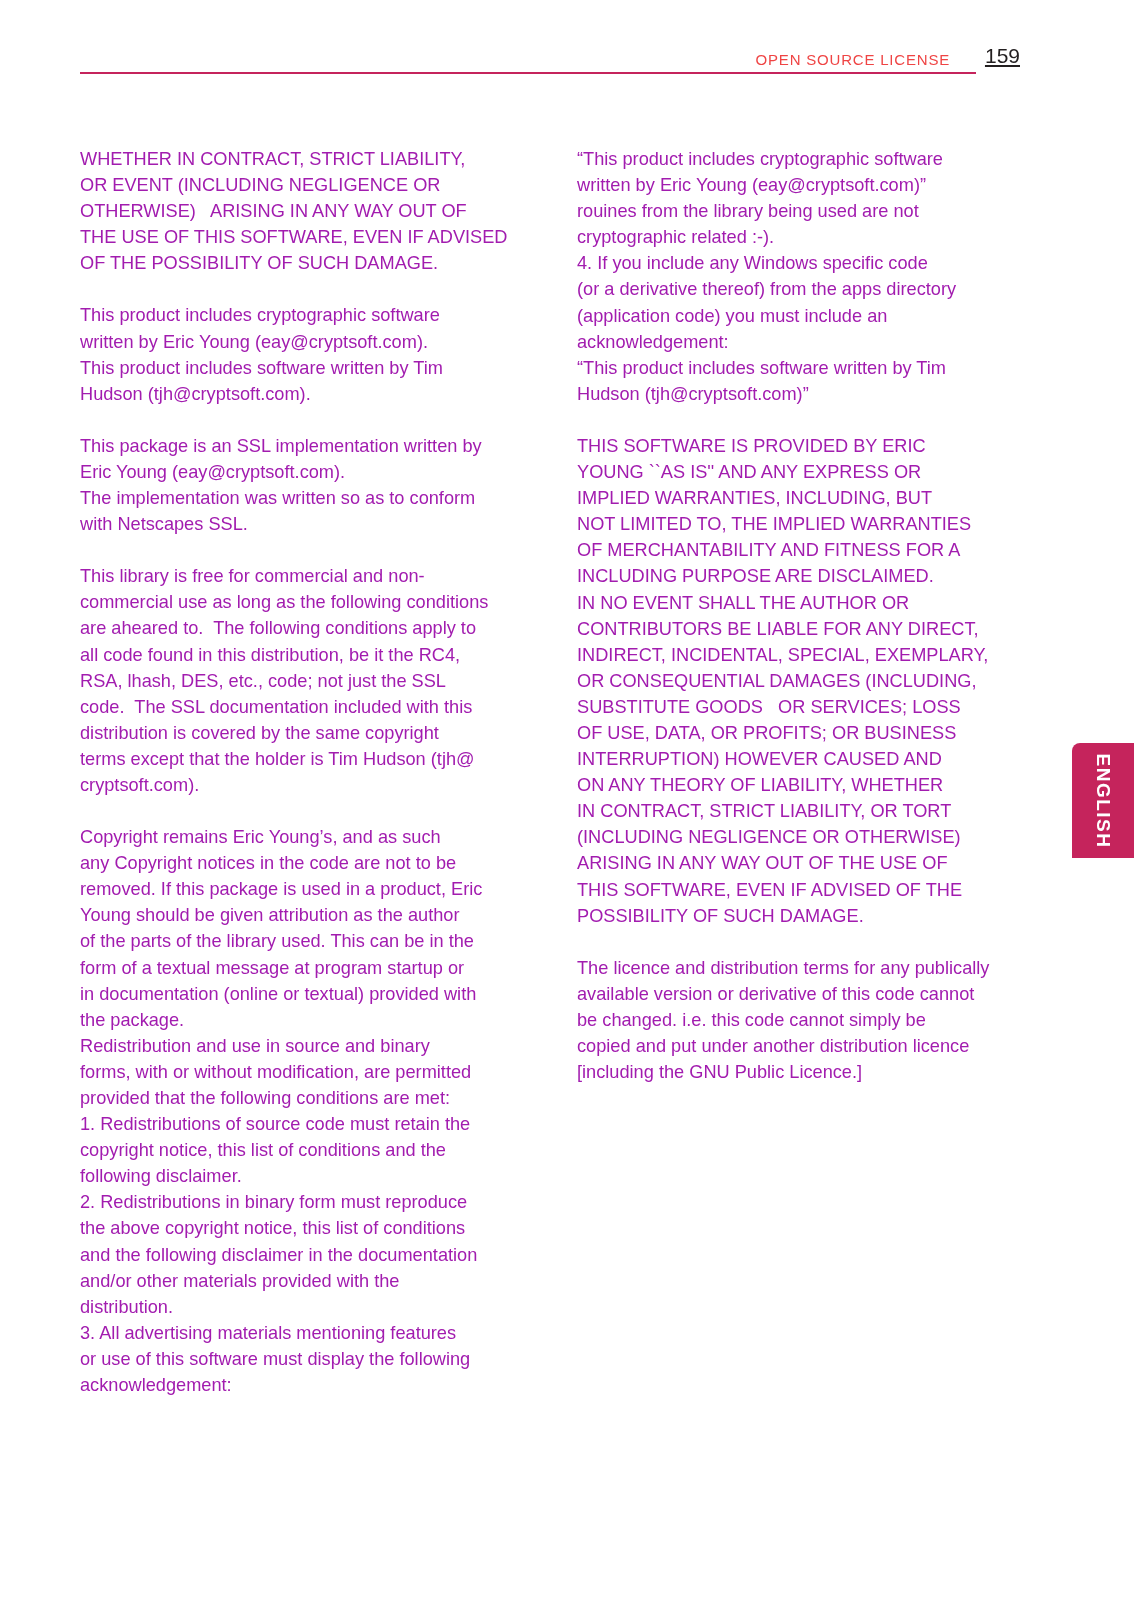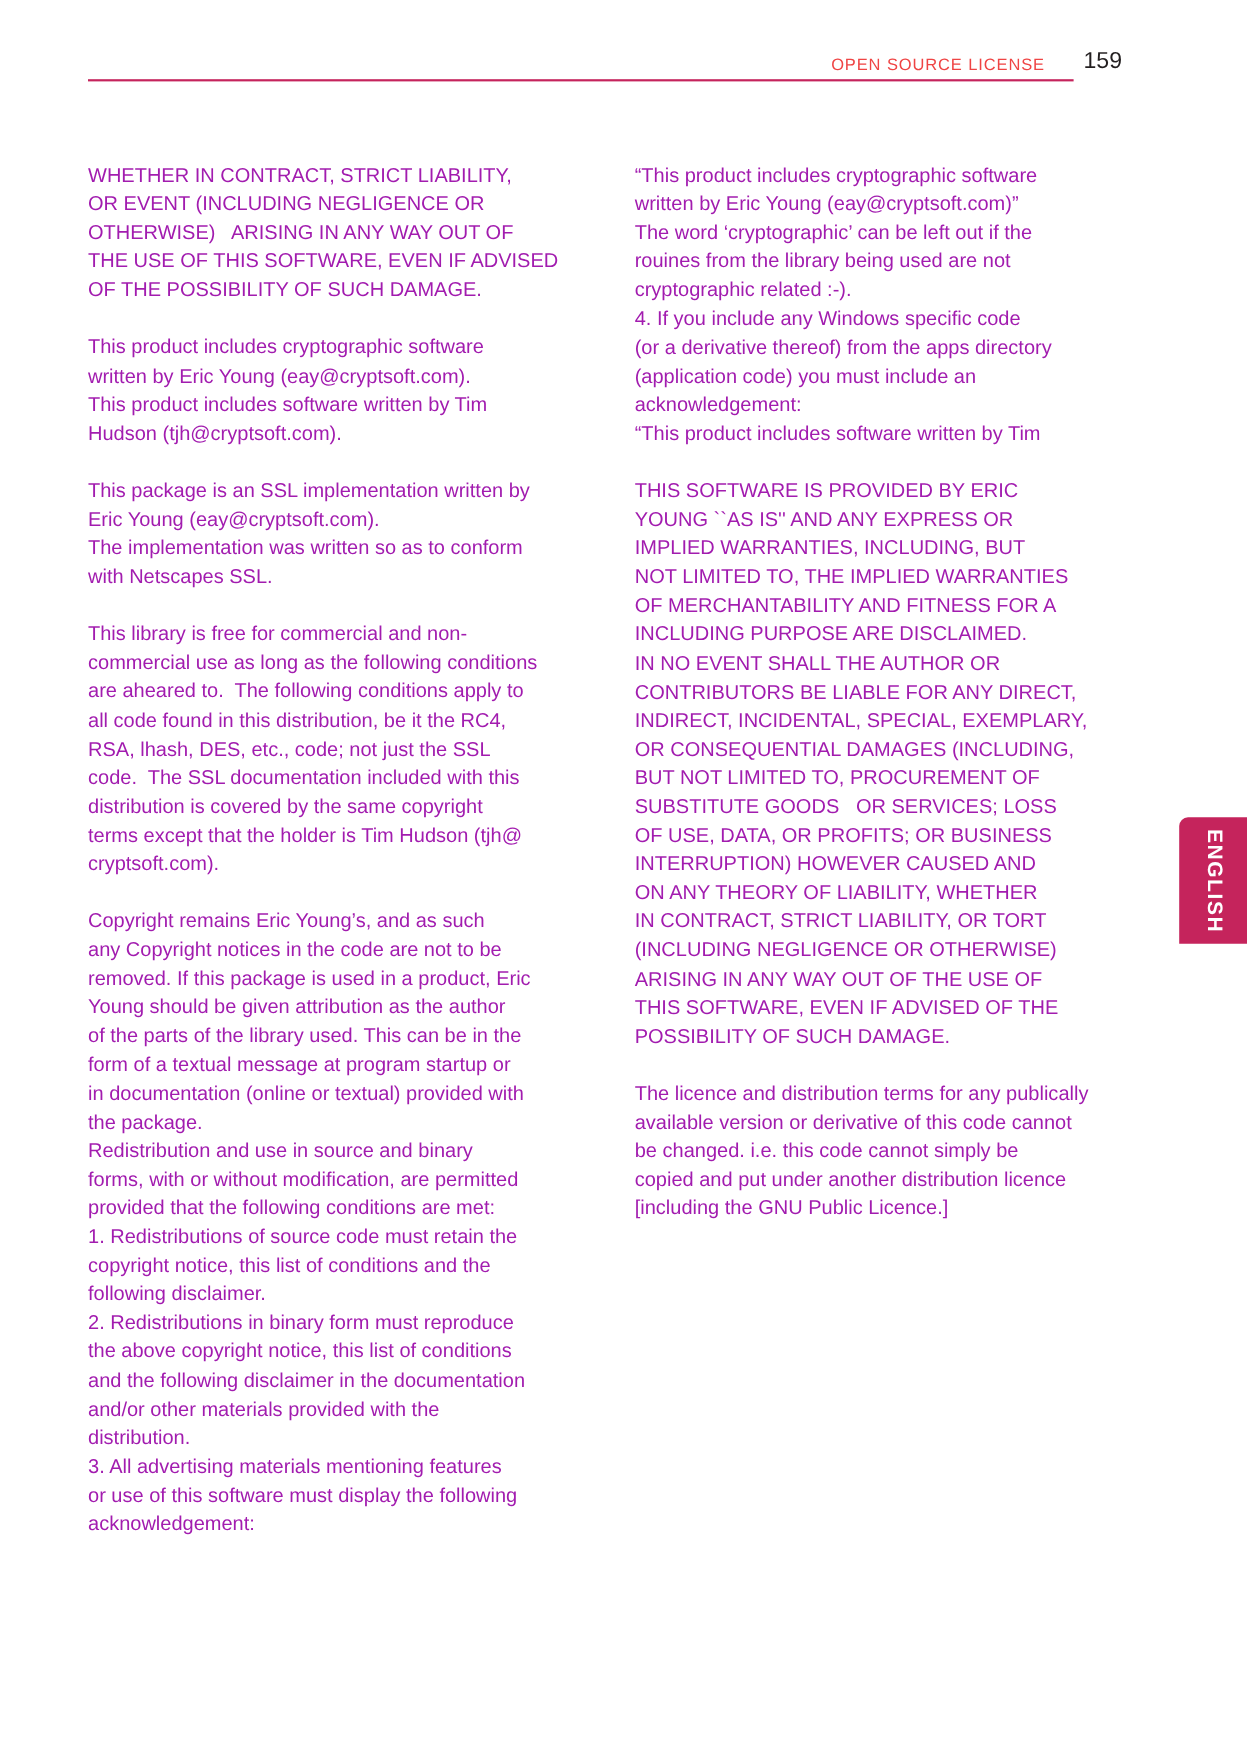--- a/index.html
+++ b/index.html
@@ -1,21 +1,21 @@
 <!DOCTYPE html>
 <html><head>
 <meta charset="utf-8">
 <style>
   html, body { margin:0; padding:0; background:#ffffff; }
   body { width:1134px; height:1600px; position:relative; overflow:hidden;
          font-family:"Liberation Sans", sans-serif; color:#231f20; }
   .header { position:absolute; left:80px; top:44px; width:940px; height:30px; }
   .header-rule { position:absolute; left:0; top:28px; width:896px; height:2px; background:#c5245c; }
   .header-title { position:absolute; right:70px; top:7px; font-size:15px; letter-spacing:0.8px; color:#ef4444; }
-  .page-num { position:absolute; right:0px; top:0px; font-size:21px; color:#231f20; }
+  .page-num { position:absolute; right:0px; top:0px; font-size:21px; color:#231f20;text-decoration:underline; }
   .col { position:absolute; top:146px; font-size:18.2px; line-height:26.1px; color:#a21caf; }
   .col-left { left:80px; width:450px; }
   .col-right { left:577px; width:450px; }
   .para { margin:0 0 26px 0; }
   .line { display:block; white-space:pre; }
   .tab { position:absolute; left:1072px; top:743px; width:62px; height:115px;
          background:#c5245c; border-radius:8px 0 0 0; }
   .tab-label { position:absolute; left:50%; top:50%; transform:translate(-50%,-50%) rotate(90deg);
                color:#ffffff; font-weight:bold; font-size:19px; letter-spacing:1.5px; white-space:nowrap; }
 </style>
@@ -81,41 +81,40 @@
       <span class="line">distribution.</span>
       <span class="line">3. All advertising materials mentioning features</span>
       <span class="line">or use of this software must display the following</span>
       <span class="line">acknowledgement:</span>
     </div>
   </div>
 <div class="col col-right" id="right-col">
     <div class="para">
       <span class="line">“This product includes cryptographic software</span>
       <span class="line">written by Eric Young (eay@cryptsoft.com)”</span>
-      <span class="line">The word ‘cryptographic’ can be left out if the</span>
       <span class="line">rouines from the library being used are not</span>
       <span class="line">cryptographic related :-).</span>
       <span class="line">4. If you include any Windows specific code</span>
       <span class="line">(or a derivative thereof) from the apps directory</span>
       <span class="line">(application code) you must include an</span>
       <span class="line">acknowledgement:</span>
       <span class="line">“This product includes software written by Tim</span>
+      <span class="line">Hudson (tjh@cryptsoft.com)”</span>
     </div>
     <div class="para">
       <span class="line">THIS SOFTWARE IS PROVIDED BY ERIC</span>
       <span class="line">YOUNG ``AS IS'' AND ANY EXPRESS OR</span>
       <span class="line">IMPLIED WARRANTIES, INCLUDING, BUT</span>
       <span class="line">NOT LIMITED TO, THE IMPLIED WARRANTIES</span>
       <span class="line">OF MERCHANTABILITY AND FITNESS FOR A</span>
       <span class="line">INCLUDING PURPOSE ARE DISCLAIMED.</span>
       <span class="line">IN NO EVENT SHALL THE AUTHOR OR</span>
       <span class="line">CONTRIBUTORS BE LIABLE FOR ANY DIRECT,</span>
       <span class="line">INDIRECT, INCIDENTAL, SPECIAL, EXEMPLARY,</span>
       <span class="line">OR CONSEQUENTIAL DAMAGES (INCLUDING,</span>
-      <span class="line">BUT NOT LIMITED TO, PROCUREMENT OF</span>
       <span class="line">SUBSTITUTE GOODS   OR SERVICES; LOSS</span>
       <span class="line">OF USE, DATA, OR PROFITS; OR BUSINESS</span>
       <span class="line">INTERRUPTION) HOWEVER CAUSED AND</span>
       <span class="line">ON ANY THEORY OF LIABILITY, WHETHER</span>
       <span class="line">IN CONTRACT, STRICT LIABILITY, OR TORT</span>
       <span class="line">(INCLUDING NEGLIGENCE OR OTHERWISE)</span>
       <span class="line">ARISING IN ANY WAY OUT OF THE USE OF</span>
       <span class="line">THIS SOFTWARE, EVEN IF ADVISED OF THE</span>
       <span class="line">POSSIBILITY OF SUCH DAMAGE.</span>
     </div>

